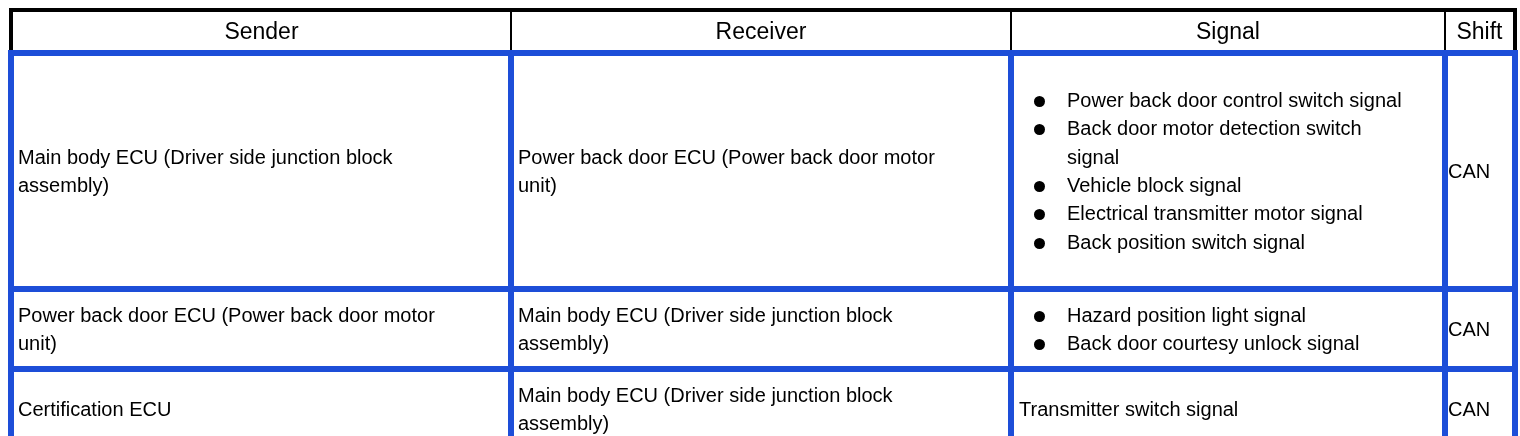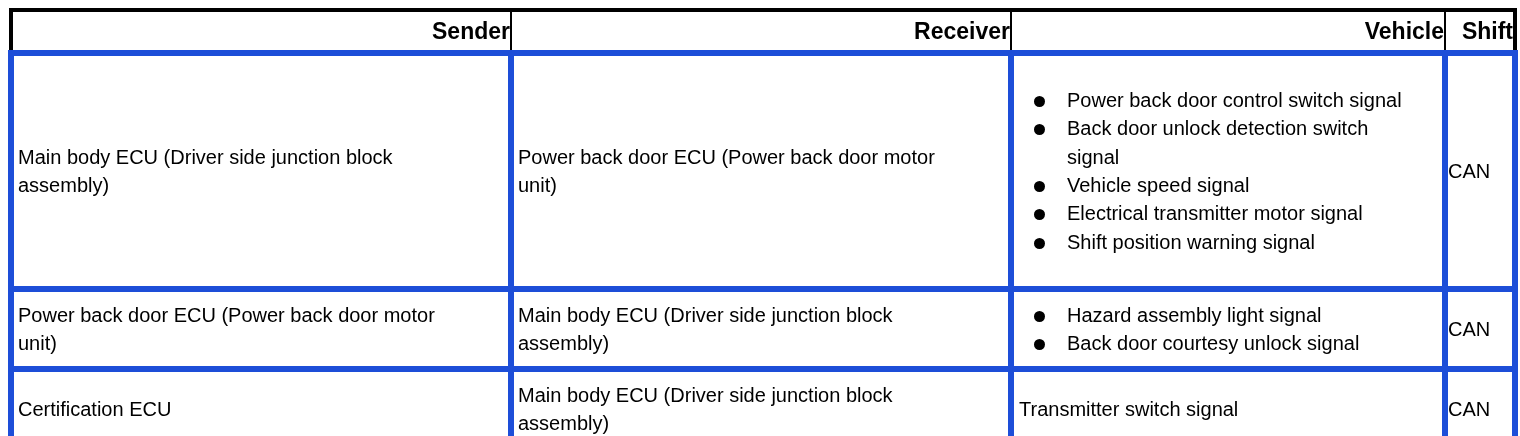--- a/index.html
+++ b/index.html
@@ -26,22 +26,22 @@
   col.c-sender   { width: 500px; }
   col.c-receiver { width: 500px; }
   col.c-signal   { width: 434px; }
   col.c-line     { width: 70px;  }
 
   th {
     border: 2px solid #000000;
     border-bottom: 4px solid #000000;
     height: 38px;
     font-size: 23px;
-    font-weight: bold;
-    text-align: right;
+    font-weight: normal;
+    text-align: center;
     padding: 0;
     vertical-align: middle;
   }
   td {
     border: 6px solid #1d4ed8;
     font-size: 20px;
     line-height: 1.42;
     vertical-align: middle;
     padding: 2px 4px;
   }
@@ -92,71 +92,71 @@
   <colgroup>
     <col class="c-sender">
     <col class="c-receiver">
     <col class="c-signal">
     <col class="c-line">
   </colgroup>
   <thead>
     <tr>
       <th>Sender</th>
       <th>Receiver</th>
-      <th>Vehicle</th>
+      <th>Signal</th>
       <th>Shift</th>
     </tr>
   </thead>
   <tbody>
     <tr class="row-1">
       <td class="ecu-cell">
         <span class="cell-text">Main body ECU (Driver side junction block assembly)</span>
       </td>
       <td class="ecu-cell">
         <span class="cell-text">Power back door ECU (Power back door motor unit)</span>
       </td>
       <td class="signal-cell">
         <ul class="signal-list">
           <li class="signal-item">
             <span class="bullet"></span>
             <span class="sig-text">Power back door control switch signal</span>
           </li>
           <li class="signal-item">
             <span class="bullet"></span>
-            <span class="sig-text">Back door unlock detection switch signal</span>
+            <span class="sig-text">Back door motor detection switch signal</span>
           </li>
           <li class="signal-item">
             <span class="bullet"></span>
-            <span class="sig-text">Vehicle speed signal</span>
+            <span class="sig-text">Vehicle block signal</span>
           </li>
           <li class="signal-item">
             <span class="bullet"></span>
             <span class="sig-text">Electrical transmitter motor signal</span>
           </li>
           <li class="signal-item">
             <span class="bullet"></span>
-            <span class="sig-text">Shift position warning signal</span>
+            <span class="sig-text">Back position switch signal</span>
           </li>
         </ul>
       </td>
       <td class="line-cell">CAN</td>
     </tr>
 
     <tr class="row-2">
       <td class="ecu-cell">
         <span class="cell-text">Power back door ECU (Power back door motor unit)</span>
       </td>
       <td class="ecu-cell">
         <span class="cell-text">Main body ECU (Driver side junction block assembly)</span>
       </td>
       <td class="signal-cell">
         <ul class="signal-list">
           <li class="signal-item">
             <span class="bullet"></span>
-            <span class="sig-text">Hazard assembly light signal</span>
+            <span class="sig-text">Hazard position light signal</span>
           </li>
           <li class="signal-item">
             <span class="bullet"></span>
             <span class="sig-text">Back door courtesy unlock signal</span>
           </li>
         </ul>
       </td>
       <td class="line-cell">CAN</td>
     </tr>
 

